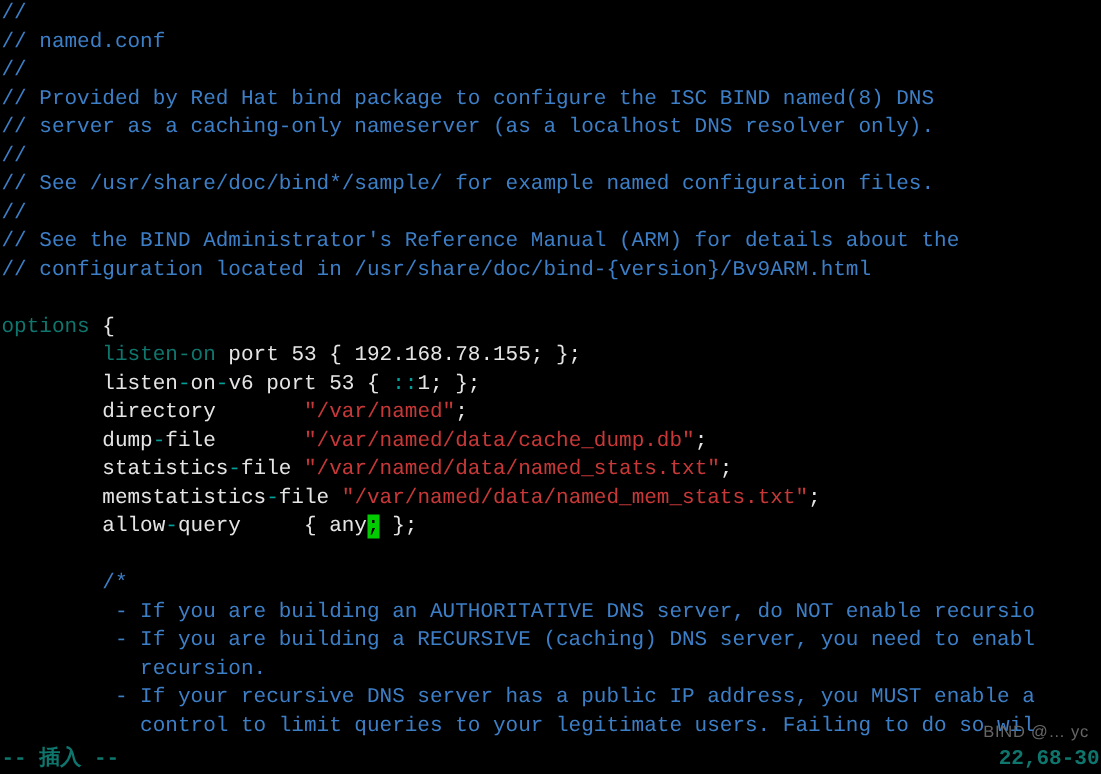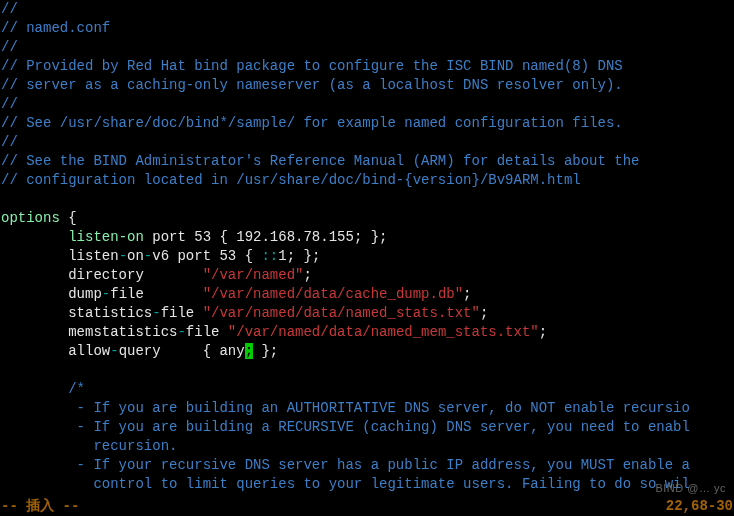--- a/index.html
+++ b/index.html
@@ -11,36 +11,36 @@
       width: 734px;
       height: 516px;
       overflow: hidden;
       position: relative;
     }
     .editor {
       white-space: pre;
       padding: 0 1px;
     }
     .c-blue { color: #3d7fc7; }
-    .c-yellow { color: #86efac; }
+    .c-yellow { color: #0f766e; }
     .c-white { color: #e5e5e5; }
     .c-teal { color: #00a19a; }
     .c-red { color: #c83838; }
     .cursor {
       background: #00cc00;
       color: #000;
     }
     .status-line {
       position: absolute;
       bottom: 0;
       left: 0;
       right: 0;
       display: flex;
       justify-content: space-between;
-      color: #a16207;
+      color: #0f766e;
       font-weight: bold;
       padding: 0 1px;
     }
     .watermark {
       position: absolute;
       bottom: 18px;
       right: 8px;
       color: #666;
       font-size: 11px;
       font-family: sans-serif;

